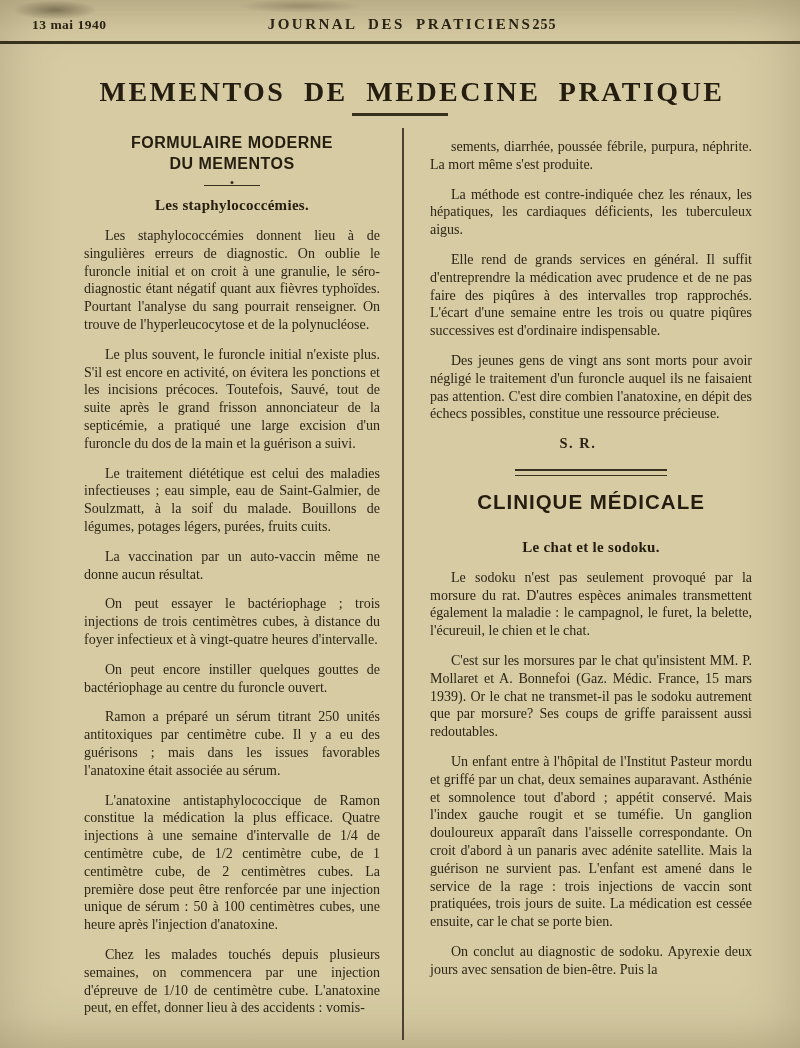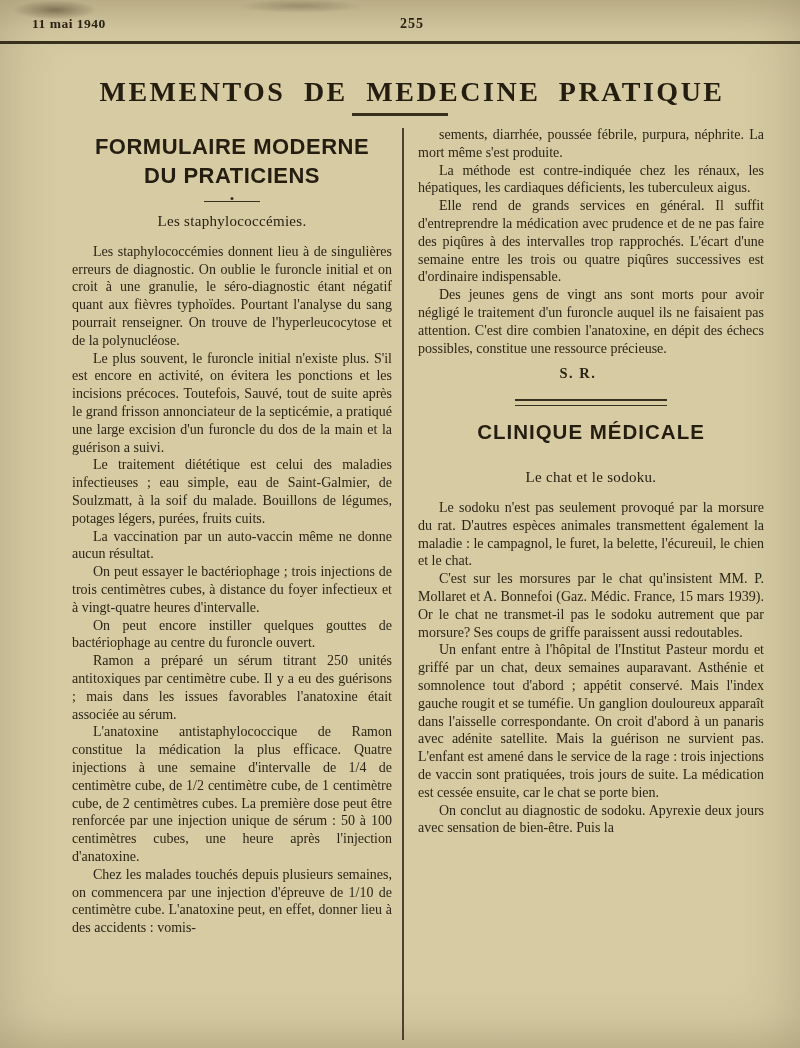--- a/index.html
+++ b/index.html
@@ -29,59 +29,60 @@
     position:absolute;top:64px;left:0;width:100%;
     text-align:center;font-weight:bold;font-size:28px;
     letter-spacing:2.5px;word-spacing:9px;color:#241d10;margin:12px;
   }
   .title-rule{position:absolute;top:113px;left:50%;transform:translateX(-50%);
     width:96px;height:3px;background:#38301f;}
   .divider{position:absolute;top:128px;left:402px;width:1.6px;height:912px;background:#4c4130;}
   .col{position:absolute;font-size:14px;line-height:17.8px;text-align:justify;}
   .col-left{top:132px;left:72px;width:320px;}
   .col-right{top:126px;left:418px;width:346px;}
-  .col p{margin:0;text-indent:1.5em;}
+  .col p{margin:12px;text-indent:1.5em;}
   .sec-title{
     font-family:"Liberation Sans", sans-serif;
-    font-weight:bold;font-size:22px;line-height:1.32;
+    font-weight:bold;font-size:16px;line-height:1.32;
     text-align:center;letter-spacing:.5px;color:#241d10;margin:0;
   }
   .ornament{width:56px;margin:7px auto 9px;height:7px;position:relative;}
   .ornament::before{content:"";position:absolute;left:0;right:0;top:4px;border-top:1.8px solid #38301f;}
   .ornament::after{content:"";position:absolute;left:50%;top:0;width:3px;height:3px;background:#38301f;border-radius:50%;transform:translateX(-50%);}
   .subheading{
-    text-align:center;font-weight:normal;font-size:15px;
+    text-align:center;font-weight:bold;font-size:15px;
     margin:4px 0 12px;letter-spacing:.3px;color:#241d10;text-indent:0;
   }
   .signature{text-align:center;padding-right:26px;font-weight:bold;font-size:14.5px;letter-spacing:1.5px;margin-top:8px;}
   .double-rule{width:152px;margin:16px auto 12px;height:4px;
     border-top:2.4px solid #38301f;border-bottom:1.2px solid #38301f;}
   .clinique-title{font-size:20.5px;letter-spacing:1px;margin-bottom:24px;}
   .sodoku-sub{margin:2px 0 12px;}
 </style>
 </head>
 <body>
 
 <div class="page">
 
   <div class="header">
-    <span class="h-date">11 mai 1940</span>
+    <span class="h-date">13 mai 1940</span>
+    <span class="h-journal">JOURNAL DES PRATICIENS</span>
     <span class="h-page">255</span>
   </div>
   <div class="header-rule"></div>
 
   <h1 class="page-title">MEMENTOS DE MEDECINE PRATIQUE</h1>
   <div class="title-rule"></div>
 
   <div class="divider"></div>
 
   <div class="col col-left">
     <h2 class="sec-title">
       <span>FORMULAIRE MODERNE</span><br>
-      <span>DU PRATICIENS</span>
+      <span>DU MEMENTOS</span>
     </h2>
     <div class="ornament"></div>
     <h3 class="subheading">Les staphylococcémies.</h3>
 
     <p>Les staphylococcémies donnent lieu à de singulières erreurs de diagnostic. On oublie le furoncle initial et on croit à une granulie, le séro-diagnostic étant négatif quant aux fièvres typhoïdes. Pourtant l'analyse du sang pourrait renseigner. On trouve de l'hyperleucocytose et de la polynucléose.</p>
     <p>Le plus souvent, le furoncle initial n'existe plus. S'il est encore en activité, on évitera les ponctions et les incisions précoces. Toutefois, Sauvé, tout de suite après le grand frisson annonciateur de la septicémie, a pratiqué une large excision d'un furoncle du dos de la main et la guérison a suivi.</p>
     <p>Le traitement diététique est celui des maladies infectieuses ; eau simple, eau de Saint-Galmier, de Soulzmatt, à la soif du malade. Bouillons de légumes, potages légers, purées, fruits cuits.</p>
     <p>La vaccination par un auto-vaccin même ne donne aucun résultat.</p>
     <p>On peut essayer le bactériophage ; trois injections de trois centimètres cubes, à distance du foyer infectieux et à vingt-quatre heures d'intervalle.</p>
     <p>On peut encore instiller quelques gouttes de bactériophage au centre du furoncle ouvert.</p>

